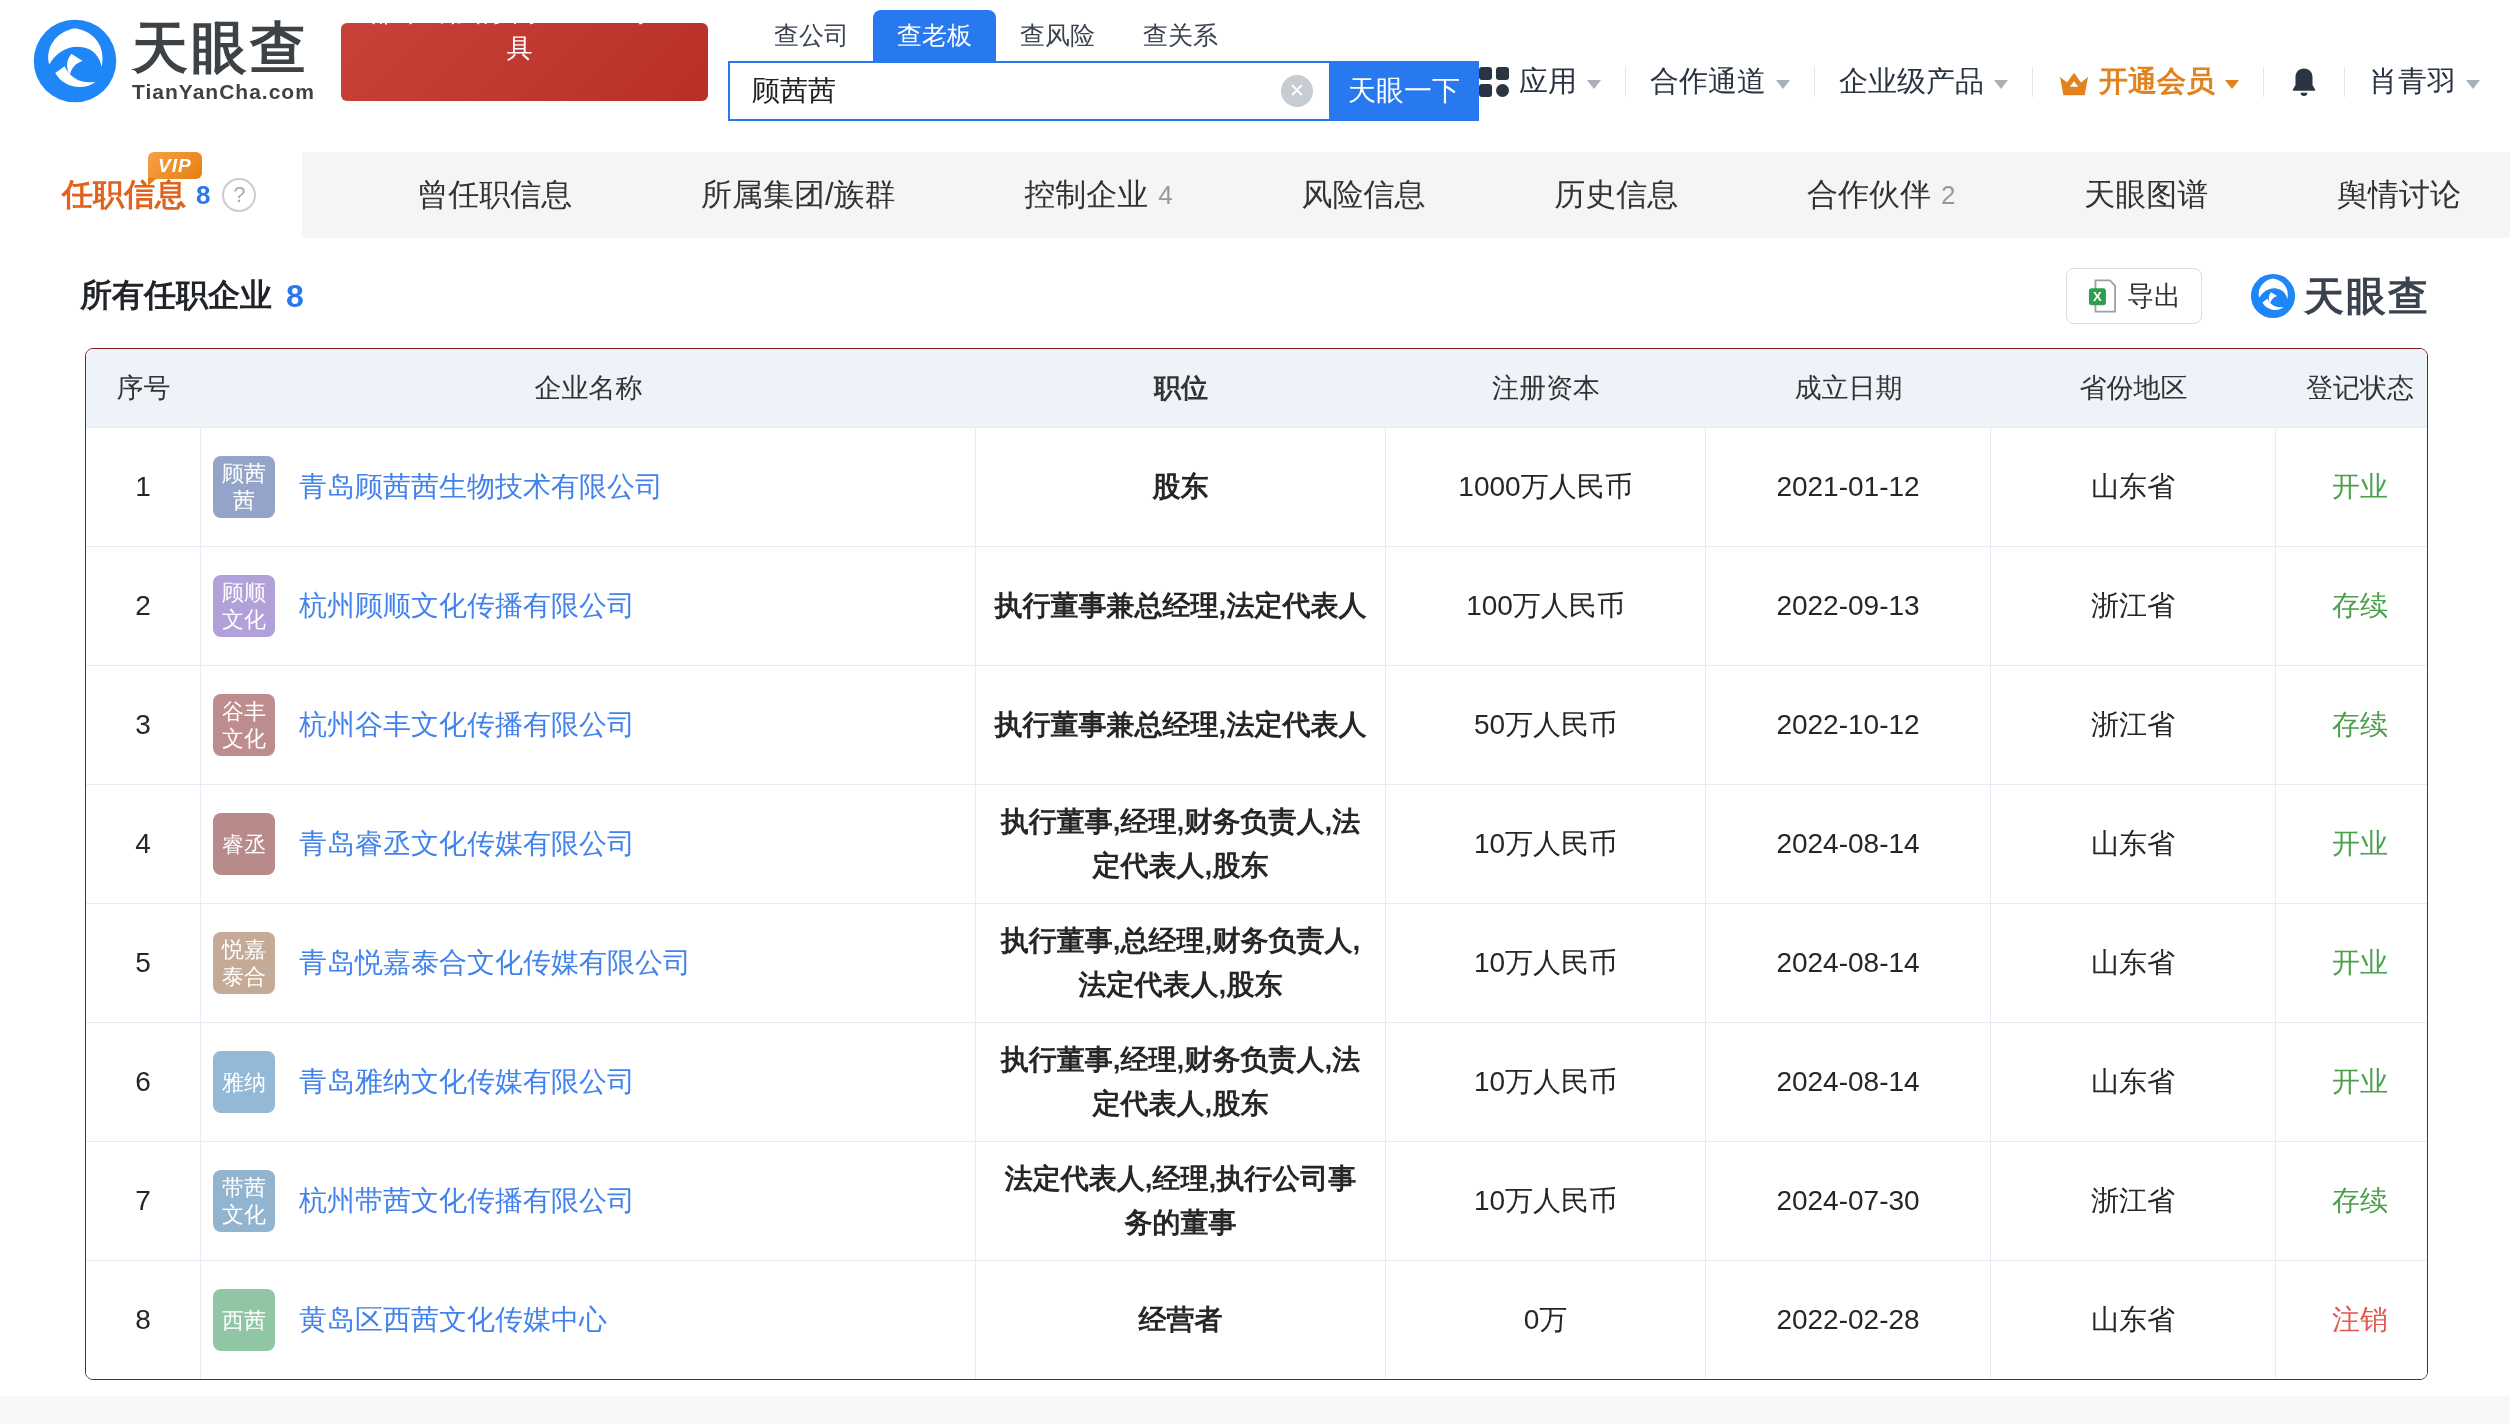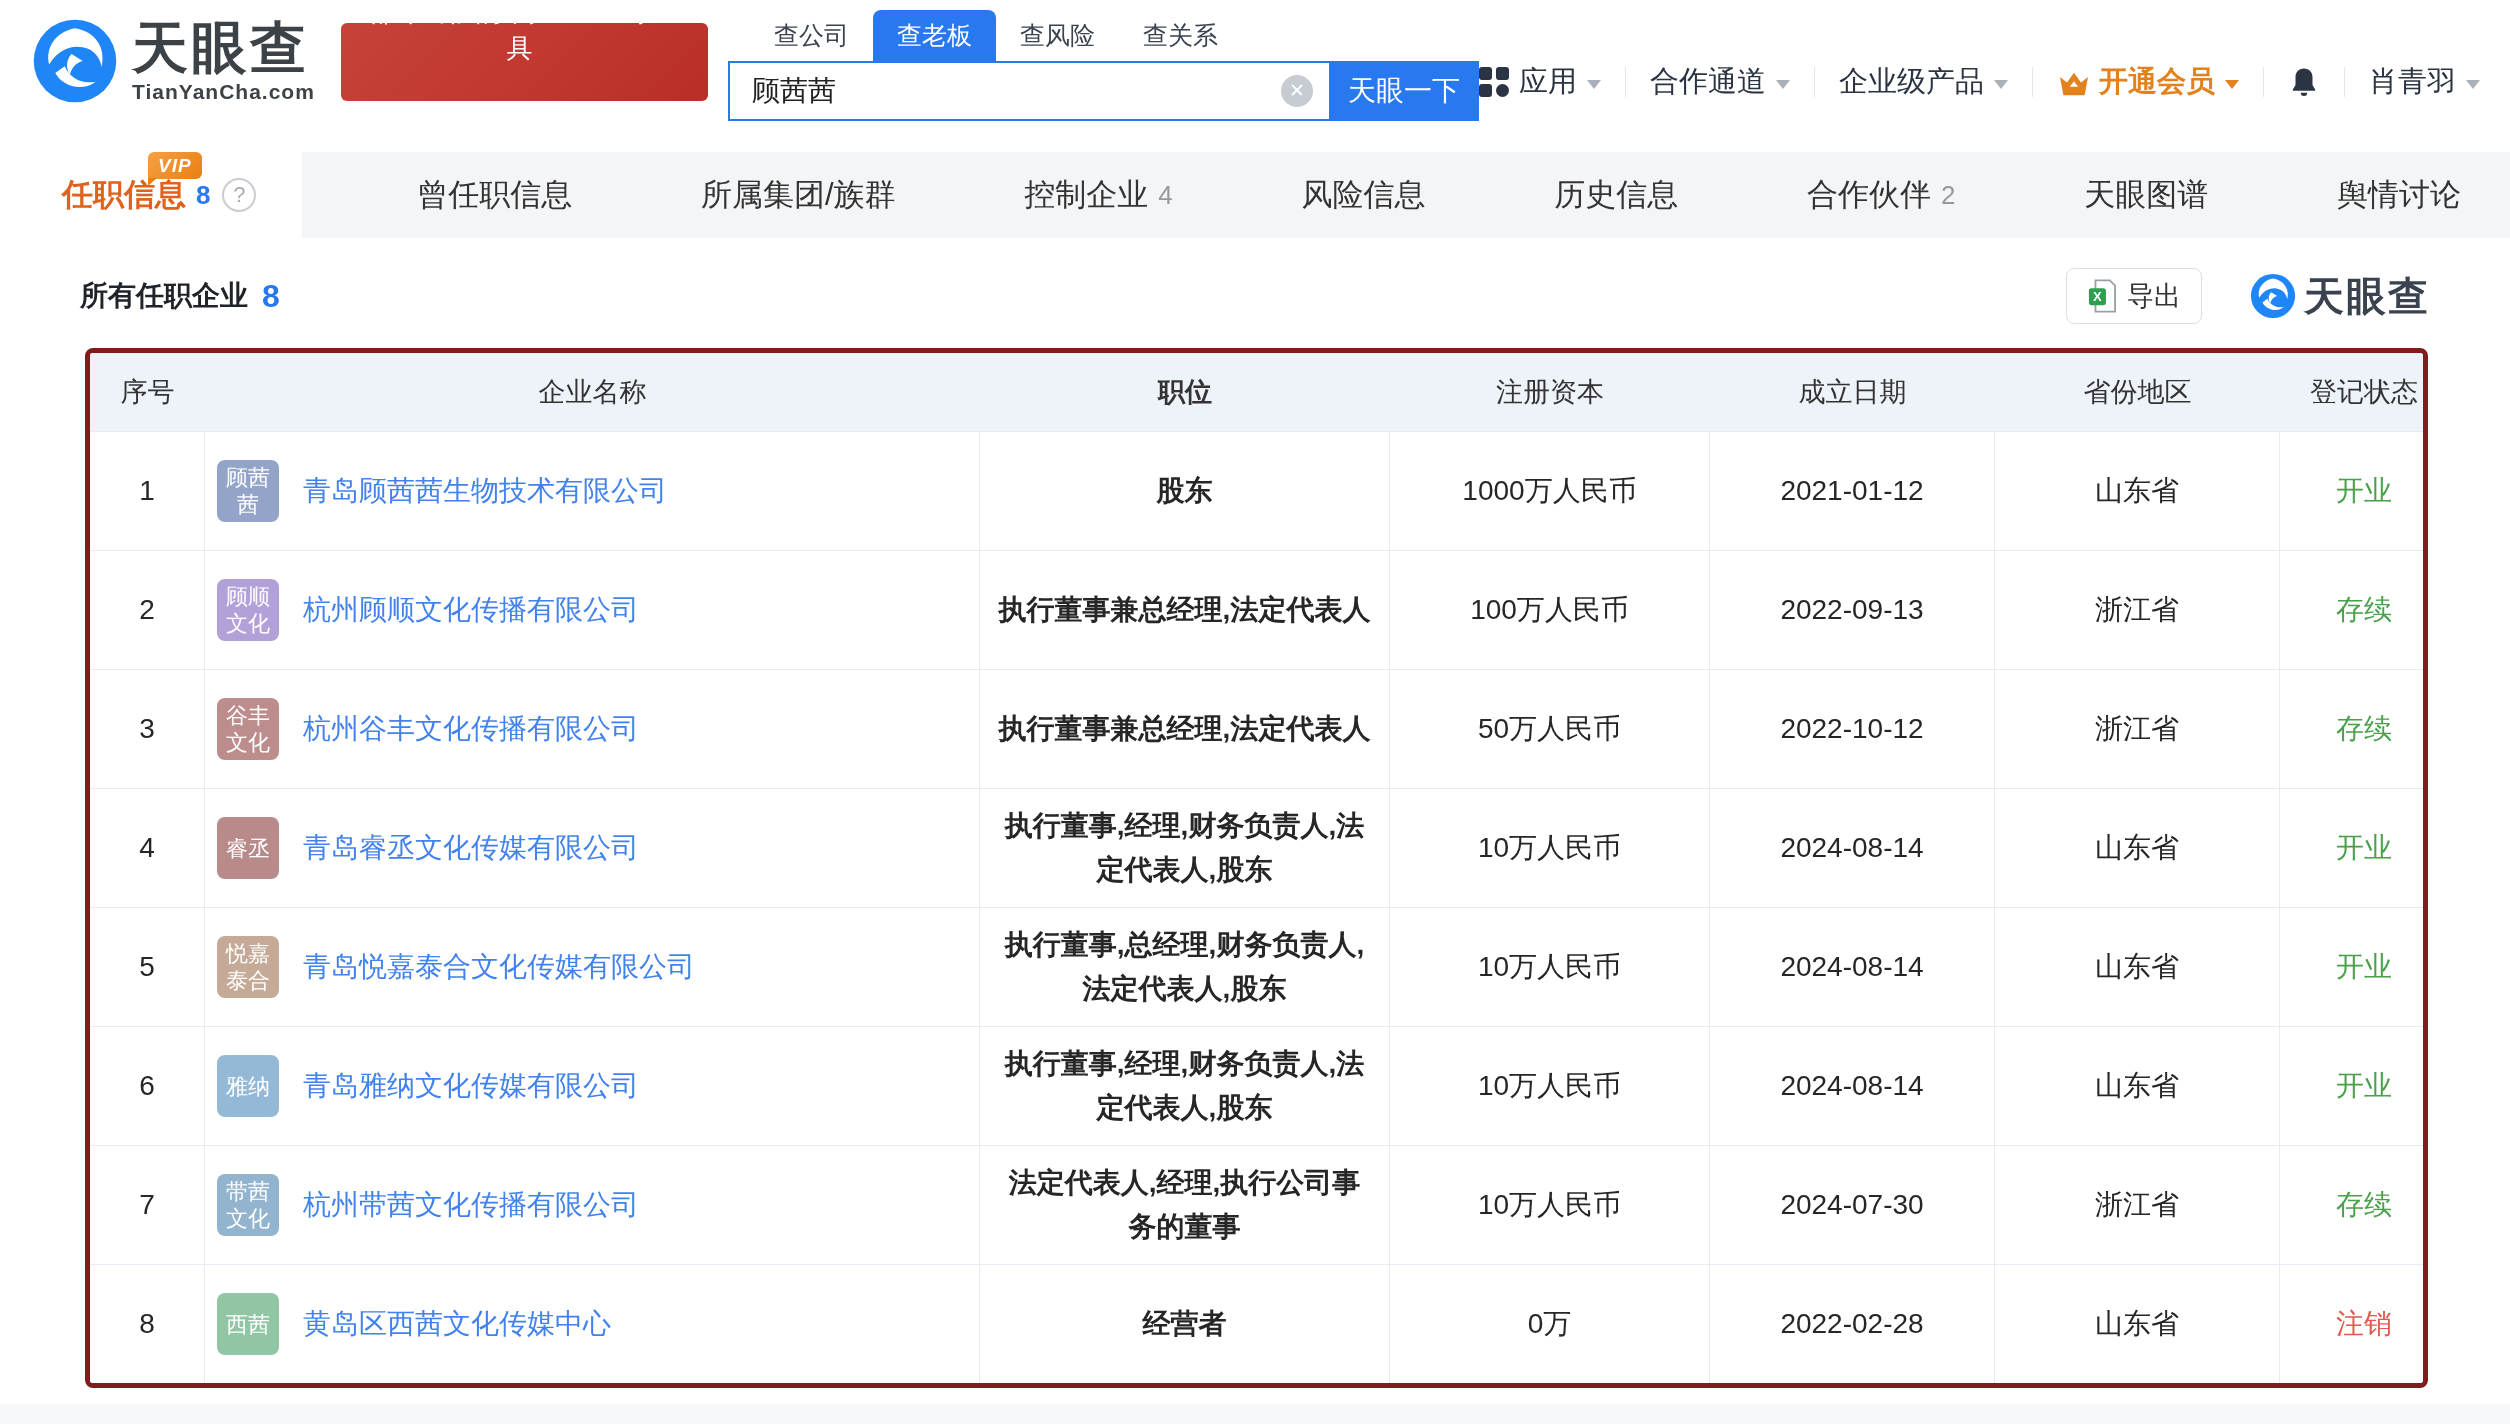--- a/index.html
+++ b/index.html
@@ -55,30 +55,30 @@
   .help-icon { width:34px; height:34px; border-radius:50%; border:2px solid #c9ccd1; color:#a7adb5;
     font-size:22px; line-height:30px; text-align:center; margin-left:12px; font-weight:400; }
   .vip-badge { position:absolute; top:0; left:148px; background:linear-gradient(135deg,#f6a148,#e87f10);
     color:#fff; font-size:19px; font-style:italic; font-weight:700; line-height:27px; padding:0 10px;
     border-radius:6px 6px 6px 0; letter-spacing:1px; }
   .vip-badge:after { content:""; position:absolute; left:0; bottom:-7px; border-top:8px solid #e87f10;
     border-right:9px solid transparent; }
 
   
   .section-head { display:flex; align-items:center; margin:30px 80px 0 80px; }
-  .section-title { font-size:28px; font-weight:700; color:#20242a; }
+  .section-title { font-size:32px; font-weight:700; color:#20242a; }
   .section-count { font-size:32px; font-weight:700; color:#2878f0; margin-left:14px; }
   .export-btn { margin-left:auto; display:flex; align-items:center; border:1px solid #dcdfe3; border-radius:8px;
     height:56px; padding:0 20px; cursor:pointer; background:#fff; }
   .export-label { font-size:27px; color:#333; margin-left:10px; }
   .watermark { display:flex; align-items:center; margin-left:48px; }
   .watermark-text { font-size:40px; font-weight:700; color:#39424e; letter-spacing:2px; margin-left:8px; }
 
   
-  .table { margin:24px 82px 0 85px; border:5px solid #7f1d1d; border-radius:8px; overflow:hidden; }
+  .table { margin:24px 82px 0 85px; border:1px solid #7f1d1d; border-radius:8px; overflow:hidden; }
   .thead { display:flex; background:#eef2f9; height:78px; align-items:center; font-size:27px; color:#333; }
   .trow { display:flex; border-top:1px solid #e6ecf4; min-height:119px; align-items:stretch; background:#fff; }
   .c { display:flex; align-items:center; justify-content:center; text-align:center; font-size:28px;
     border-right:1px solid #e6ecf4; padding:10px 18px; line-height:44px; }
   .c:last-child { border-right:none;text-align:right; }
   .hc { text-align:center; padding:0 18px; }
   .c-index,.h-index { width:115px; flex:none; }
   .c-company,.h-company { width:775px; flex:none; }
   .c-pos,.h-pos { width:410px; flex:none;font-weight:bold; }
   .c-cap,.h-cap { width:320px; flex:none; }

